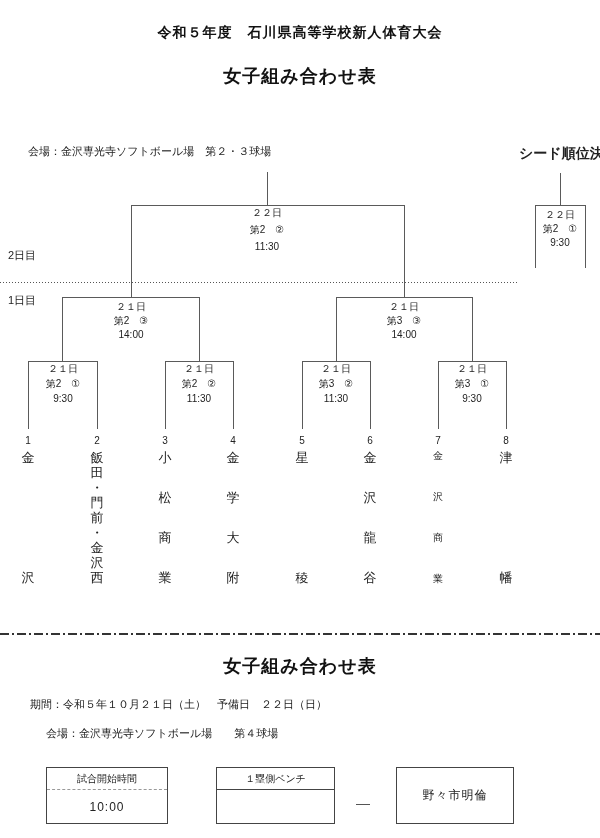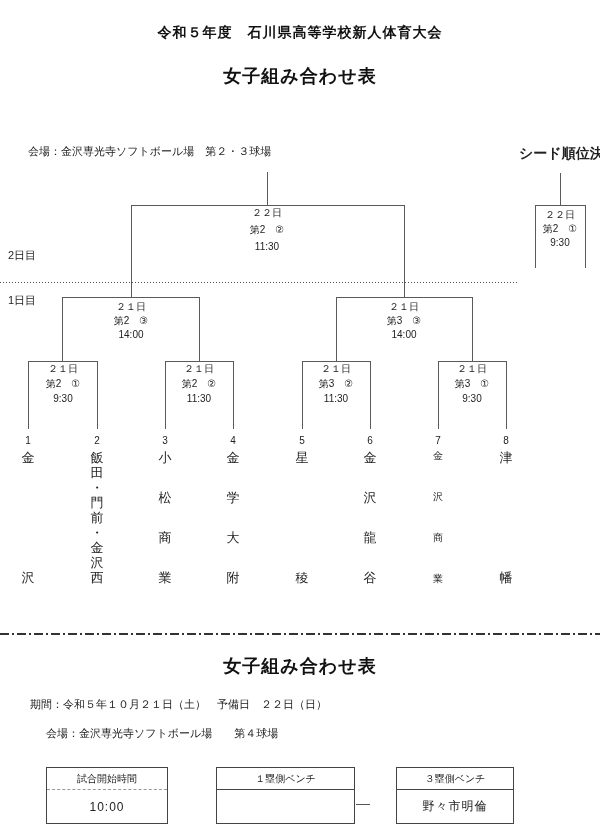--- a/index.html
+++ b/index.html
@@ -210,24 +210,23 @@
   <div class="dashdot-sep"></div>
   <div class="sec-title" style="top:654px;">女子組み合わせ表</div>
   <div class="meta" style="left:30px;top:697px;">期間：令和５年１０月２１日（土）　予備日　２２日（日）</div>
   <div class="meta" style="left:30px;top:726px;margin-left:16px;">会場：金沢専光寺ソフトボール場　　第４球場</div>
 
   <div class="mbox dashed" style="left:46px;width:122px;">
     <div class="bhead">試合開始時間</div>
     <div class="bval">10:00</div>
   </div>
 
-  <div class="mbox" style="left:216px;width:139px;">
+  <div class="mbox" style="left:216px;width:119px;">
     <div class="bhead">１塁側ベンチ</div>
   </div>
 
   <div class="vs-dash">―</div>
 
   <div class="mbox" style="left:396px;width:118px;">
-    <div class="bhead">３塁側ベンチ</div>
     <div class="bval">野々市明倫</div>
   </div>
 
 </div>
 
 </body></html>

